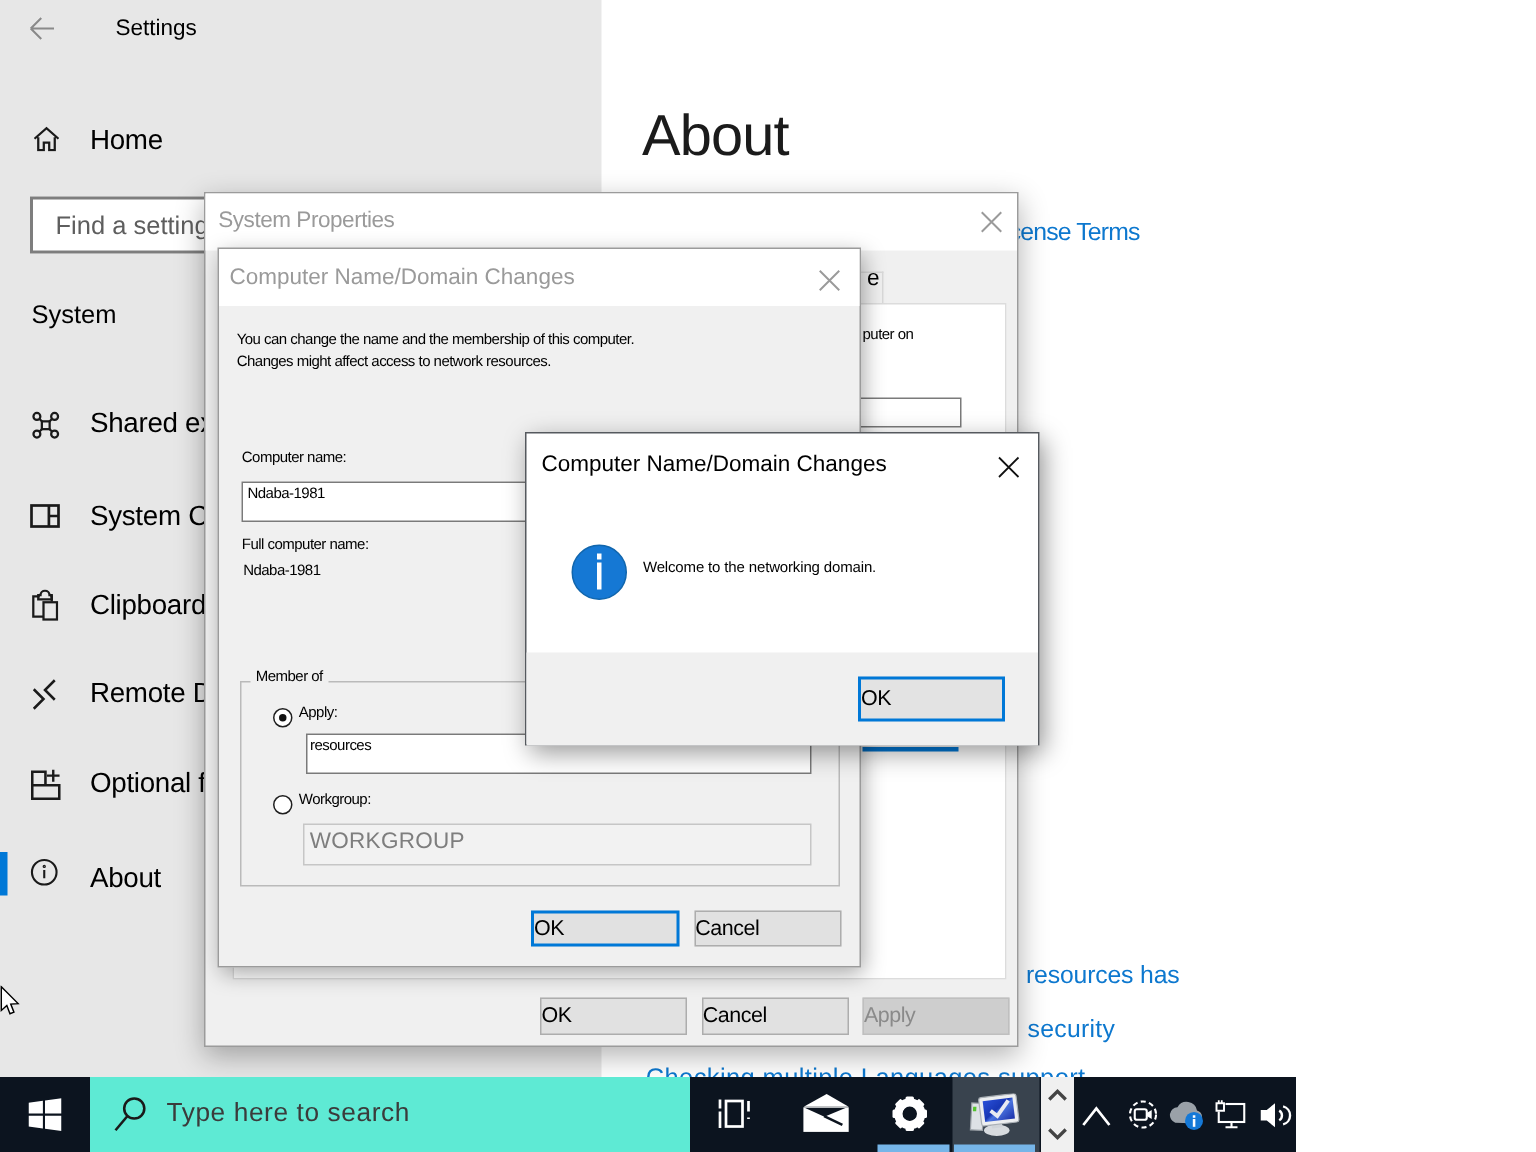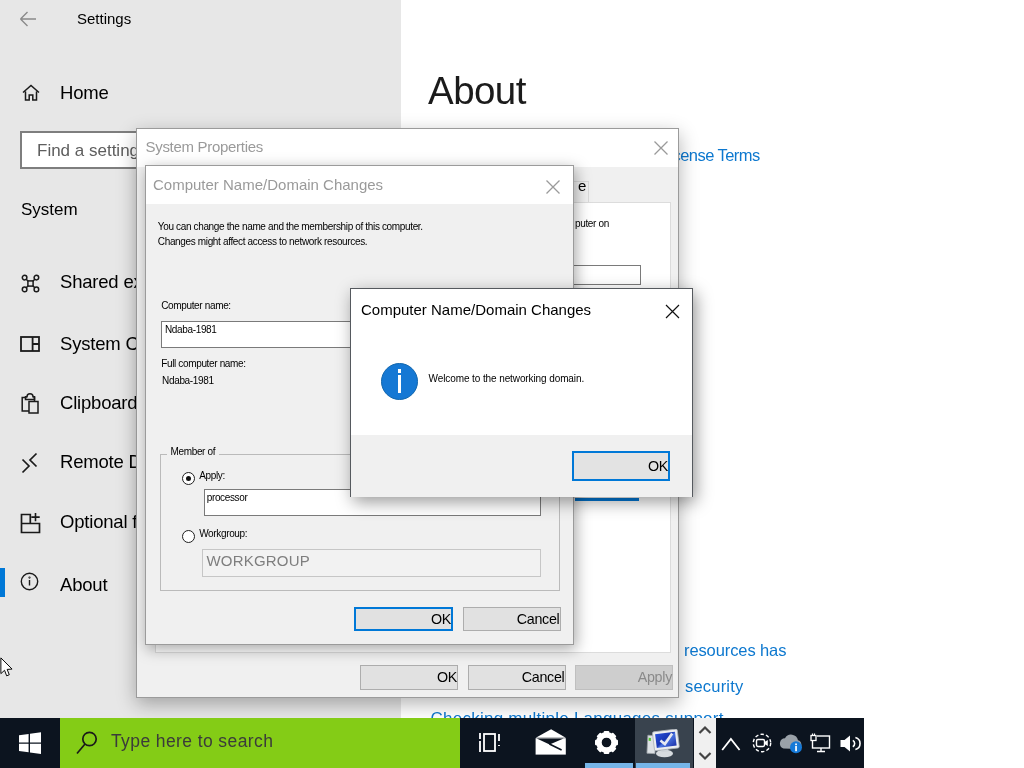--- a/index.html
+++ b/index.html
@@ -18,32 +18,32 @@
 #accent { left:0; top:567.5px; width:5px; height:29.5px; background:#0078d7; }
 #about-h { left:428px; top:68.7px; font-size:38.5px; color:#1b1b1b; letter-spacing:-0.55px; }
 .link { color:#0d78cf; font-size:16.5px; }
 
 
 .dlg { position:absolute; background:#f0f0f0; border:1px solid #9b9b9b; }
 .tbar { position:absolute; left:0; top:0; right:0; background:#ffffff; }
 .ttxt { position:absolute; font-size:15px; color:#9a9a9a; white-space:nowrap; letter-spacing:-0.3px; }
 .dtext { font-size:10px; color:#000; white-space:nowrap; letter-spacing:-0.35px; }
 .field { position:absolute; background:#fff; border:1px solid #7a7a7a; }
-.btn { position:absolute; background:#e1e1e1; border:1px solid #adadad; font-size:14.3px; letter-spacing:-0.3px; color:#000; text-align:right; }
+.btn { position:absolute; background:#e1e1e1; border:1px solid #adadad; font-size:14.3px; letter-spacing:-0.3px; color:#000; text-align:left; }
 .btn.def { border:2px solid #0078d7; }
 
 #sp { left:136px; top:128px; width:543px; height:570px; box-shadow:0 6px 18px rgba(0,0,0,0.30); }
 #cn { left:145px; top:165px; width:429px; height:480px; box-shadow:2px 4px 14px rgba(0,0,0,0.35); }
 #mb { left:350px; top:288px; width:343px; height:209px; background:#fff; border:1px solid #55595e; box-shadow:3px 5px 16px rgba(0,0,0,0.40); }
 
 .x-ico { position:absolute; }
 
 
 #taskbar { left:0; top:718px; width:1024px; height:50px; background:#0c141f; }
-#search { position:absolute; left:60px; top:0; width:400px; height:50px; background:#84cc16; }
+#search { position:absolute; left:60px; top:0; width:400px; height:50px; background:#5eead4; }
 #search span { position:absolute; left:51px; top:13px; font-size:17.5px; color:#3b3b3b; letter-spacing:0.4px; }
 .tray-t { position:absolute; color:#fff; font-size:15.5px; white-space:nowrap; }
 </style>
 </head>
 <body>
 <div id="screen">
 
   <div class="abs" id="sidebar"></div>
   <div class="abs" id="set-title">Settings</div>
   <svg class="abs" style="left:19px;top:11px" width="18" height="16" viewBox="0 0 18 16">
@@ -162,21 +162,21 @@
     <div class="abs dtext" style="left:15.2px;top:192.3px">Full computer name:</div>
     <div class="abs dtext" style="left:16.1px;top:209.4px">Ndaba-1981</div>
 
     <div class="abs" style="left:13.9px;top:288.4px;width:400.4px;height:137px;border:1px solid #bababa"></div>
     <div class="abs dtext" style="left:20.5px;top:280.2px;background:#f0f0f0;padding:0 4px">Member of</div>
 
     <div class="abs" style="left:35.6px;top:305.6px;width:13px;height:13px;border-radius:50%;border:1.4px solid #1f1f1f;background:#fff"></div>
     <div class="abs" style="left:39.6px;top:309.6px;width:5.8px;height:5.8px;border-radius:50%;background:#111"></div>
     <div class="abs dtext" style="left:53.2px;top:304.2px">Apply:</div>
     <div class="field" style="left:57.5px;top:323px;width:337.5px;height:27px">
-        <div class="abs dtext" style="left:2.2px;top:2.3px">processor</div>
+        <div class="abs dtext" style="left:2.2px;top:2.3px">resources</div>
       </div>
 
     <div class="abs" style="left:35.6px;top:363.5px;width:13px;height:13px;border-radius:50%;border:1.4px solid #1f1f1f;background:#fff"></div>
     <div class="abs dtext" style="left:53.2px;top:362.3px">Workgroup:</div>
     <div class="abs" style="left:56.1px;top:383.4px;width:338.9px;height:27.2px;background:#f2f2f2;border:1px solid #c6c6c6">
         <div class="abs" style="left:3.4px;top:1.8px;font-size:15px;letter-spacing:0.2px;color:#7e7e7e">WORKGROUP</div>
       </div>
 
     <div class="btn def" style="left:208px;top:440.5px;width:99px;height:24px;line-height:20px">OK</div>
     <div class="btn" style="left:316.5px;top:440.5px;width:98px;height:24px;line-height:22px">Cancel</div>

